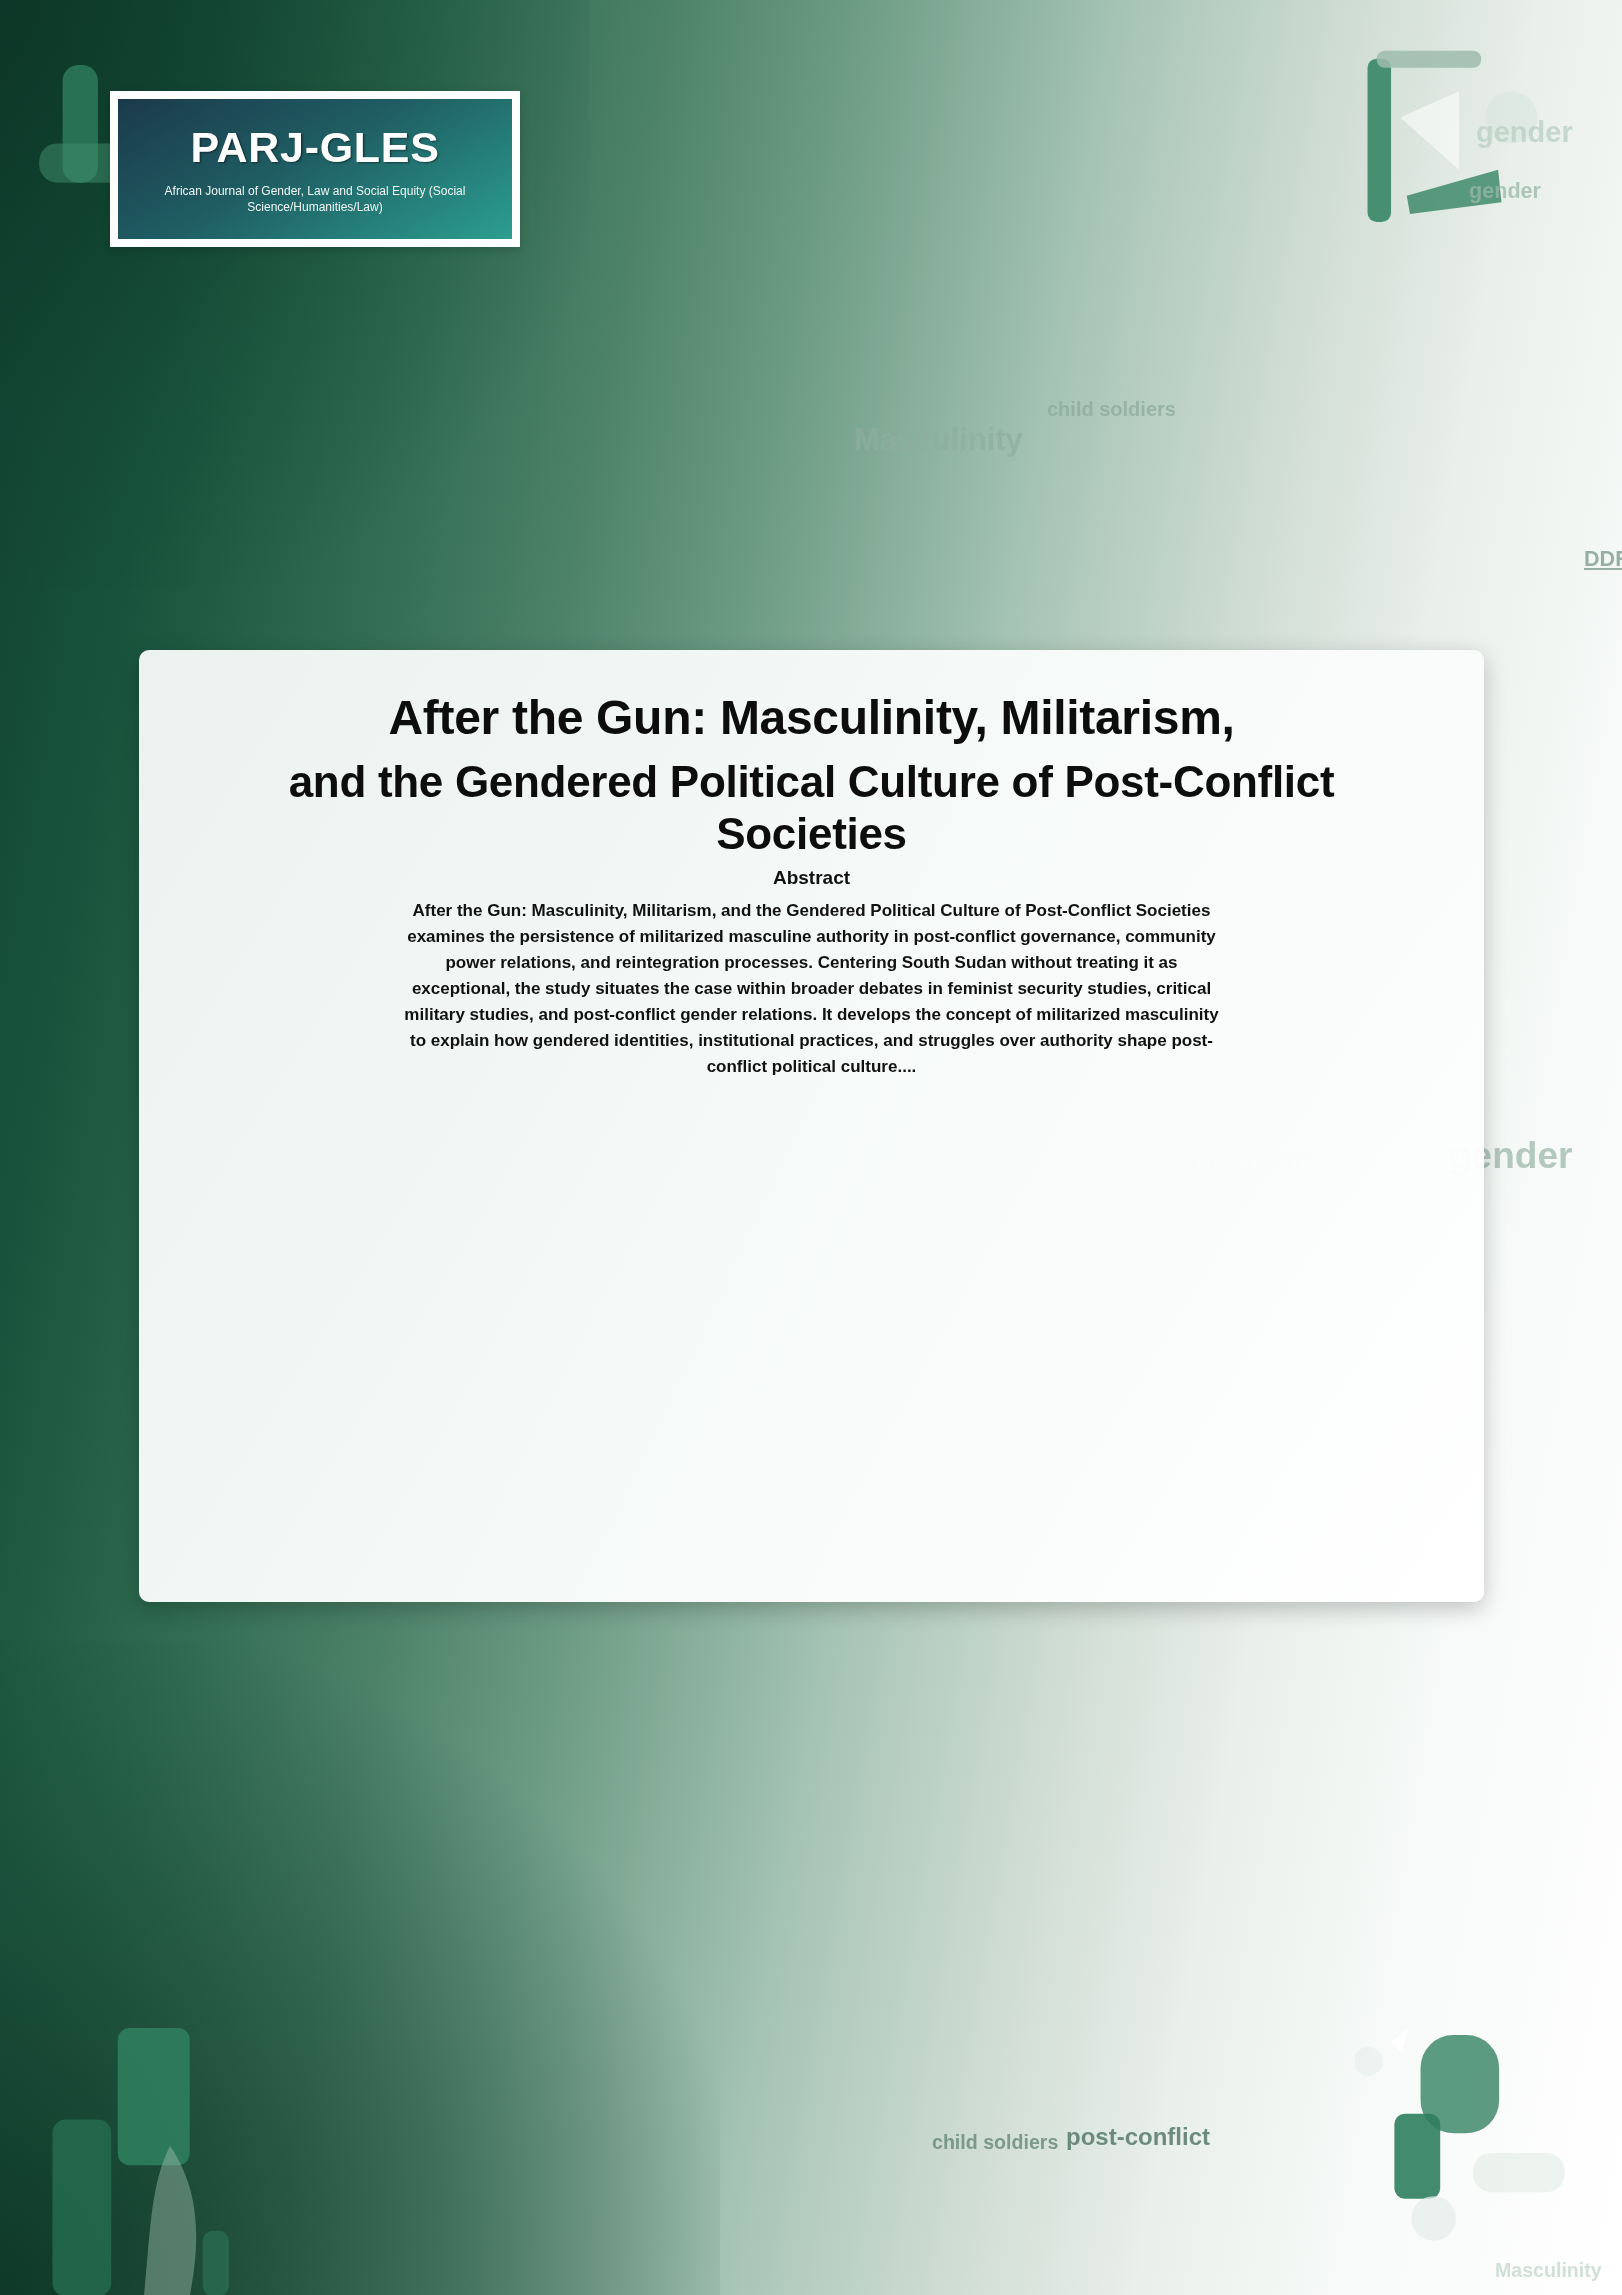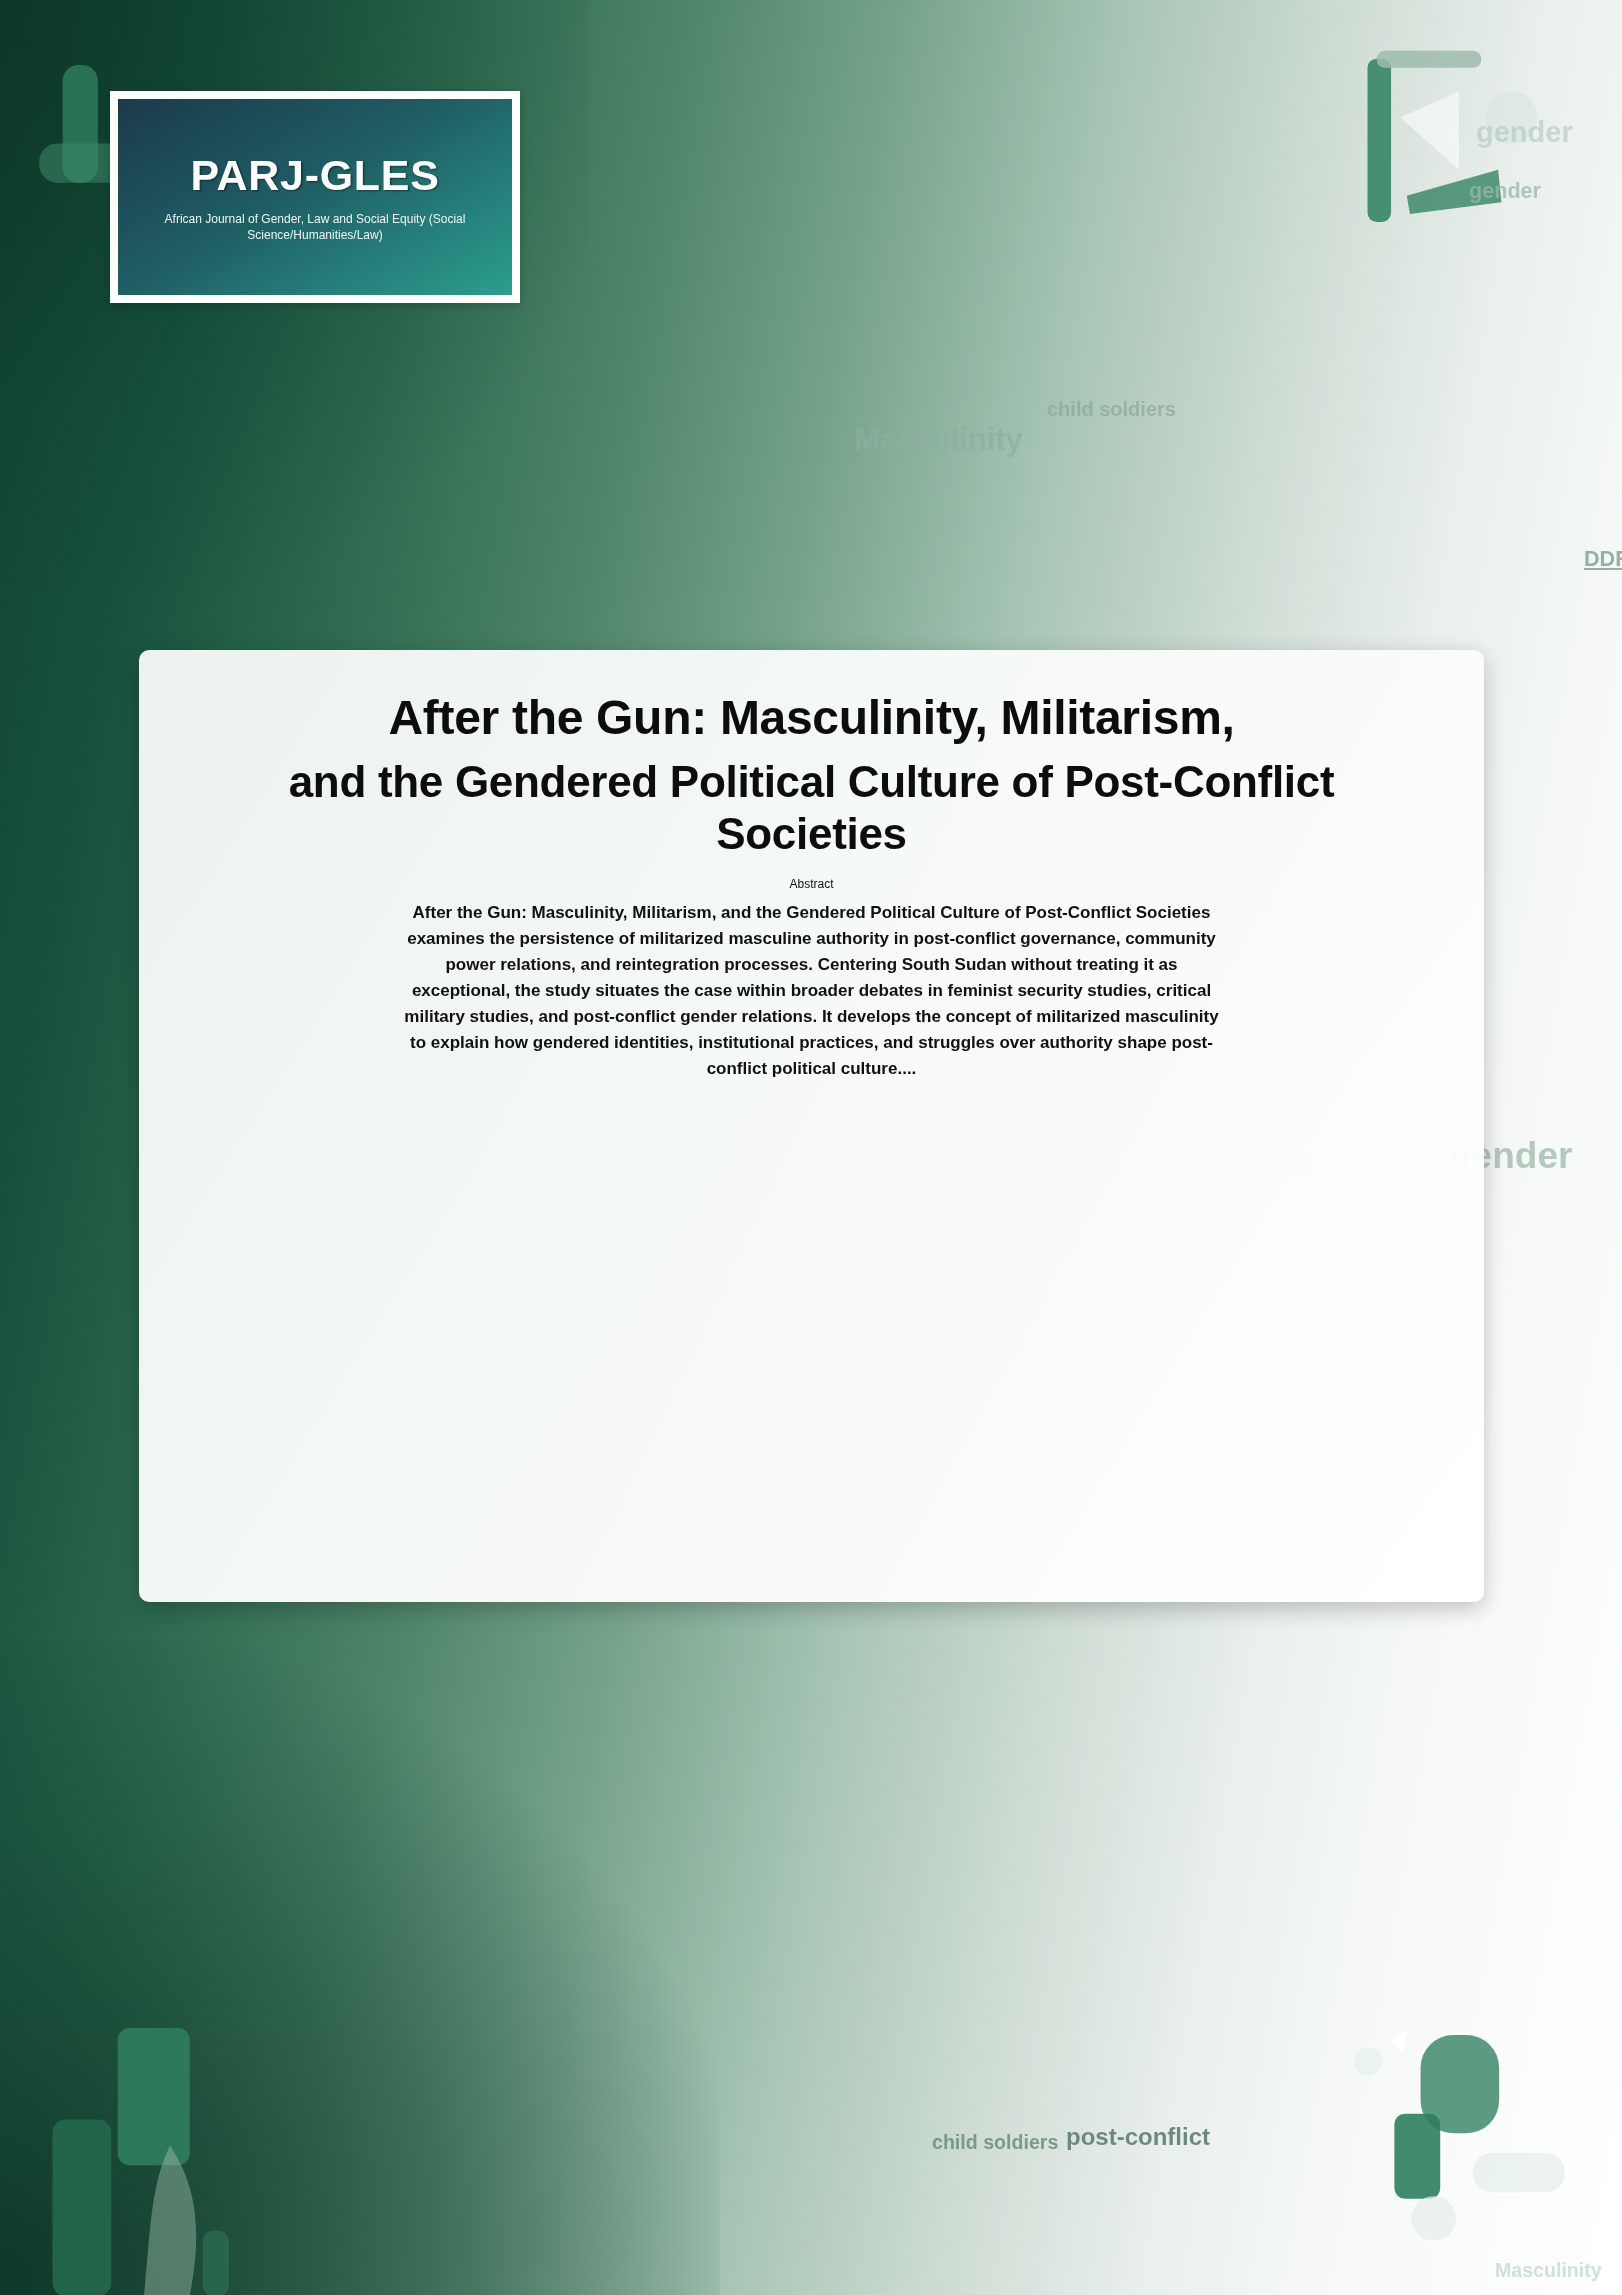--- a/index.html
+++ b/index.html
@@ -60,21 +60,21 @@
 
   
   .shape { position: absolute; pointer-events: none; }
 
   
   .logo-box {
     position: absolute;
     left: 110px;
     top: 91px;
     width: 410px;
-    height: 212px;
+    height: 156px;
     background: #ffffff;
     padding: 7.2px;
     box-sizing: border-box;
     box-shadow: 0 2.6px 9.2px rgba(0,0,0,0.18);
   }
   .logo-inner {
     width: 100%;
     height: 100%;
     box-sizing: border-box;
     background: linear-gradient(150deg, #1b3a4b 0%, #1f5d63 45%, #2b9e8f 100%);
@@ -142,24 +142,24 @@
     font-weight: bold;
     color: #111111;
     line-height: 1.4;
     margin-top: 25px;
     max-width: 844px;
     margin-left: auto;
     margin-right: auto;
   }
   .abstract-heading {
     text-align: center;
-    font-size: 12px;
-    font-weight: normal;
-    color: #111111;
-    margin-top: 18px;
+    font-size: 19px;
+    font-weight: bold;
+    color: #111111;
+    margin-top: 8px;
   }
   .abstract-body {
     text-align: center;
     font-size: 17px;
     font-weight: bold;
     color: #111111;
     line-height: 1.53;
     margin: 9.2px auto 0 auto;
     max-width: 815px;
   }

